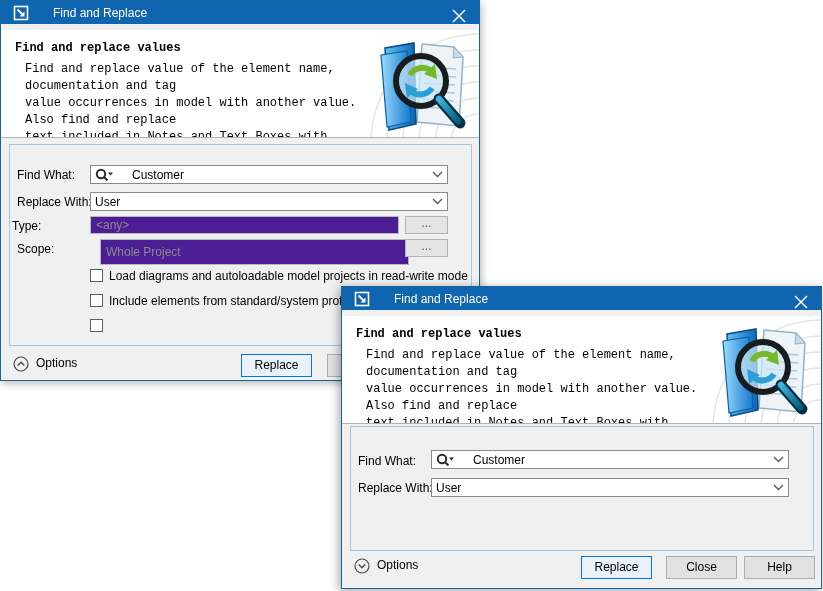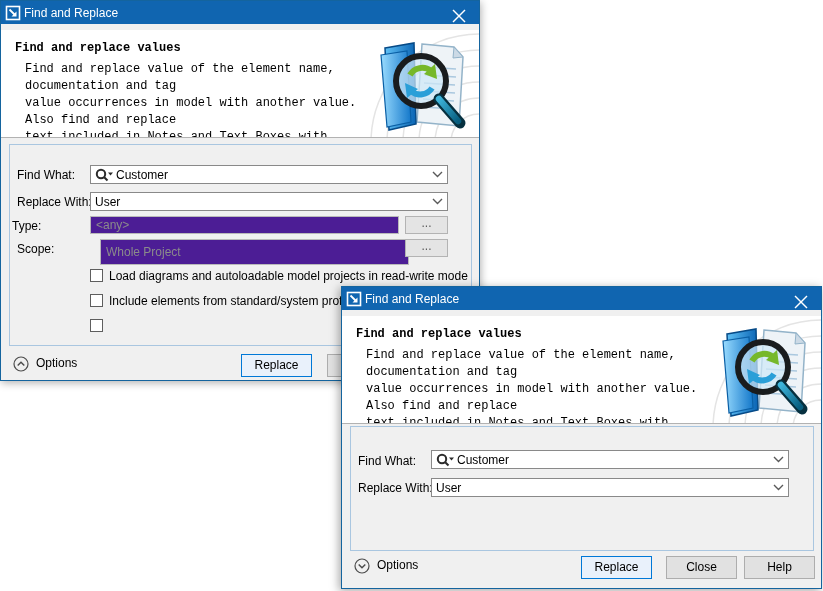--- a/index.html
+++ b/index.html
@@ -8,38 +8,38 @@
     background:#ffffff;
     font-family:"Liberation Sans",sans-serif;font-size:12px;color:#000;
   }
   .dialog{
     position:absolute;background:#f0f0f0;
     border:1px solid #14649e;box-sizing:border-box;
     box-shadow:1px 2px 8px rgba(0,0,0,.30);
   }
   .titlebar{
     position:absolute;left:0;top:0;right:0;height:23px;background:#1065b0;
-    display:flex;align-items:center;padding:0 4px;gap:3px;box-sizing:border-box;
+    display:flex;align-items:center;padding:0 12px;gap:24px;box-sizing:border-box;
   }
   .titlebar .title{color:#ffffff;font-size:12px;white-space:nowrap;}
   .win-icon{width:16px;height:16px;flex:0 0 16px;}
   .close-btn{position:absolute;right:13px;top:8px;width:14px;height:14px;cursor:default;}
   .header{
     position:absolute;left:0;top:29px;right:0;height:108px;background:#ffffff;
     border-bottom:1px solid #b2b2b2;overflow:hidden;box-sizing:border-box;font-family:Liberation Mono, monospace;
   }
   .header-title{position:absolute;left:14px;top:11px;font-weight:bold;font-size:12px;}
   .header-desc{position:absolute;left:24px;top:31px;line-height:17px;width:352px;}
   .arcs{position:absolute;right:0;top:0;}
   .big-icon{position:absolute;right:6px;top:5px;}
   .groupbox{position:absolute;border:1px solid #a9c6e0;box-sizing:border-box;}
   .lbl{position:absolute;white-space:nowrap;}
   .combo{
     position:absolute;background:#ffffff;border:1px solid #898989;box-sizing:border-box;
-    display:flex;align-items:center;padding:0 4px;gap:2px;overflow:hidden;
+    display:flex;align-items:center;padding:0 4px;gap:18px;overflow:hidden;
   }
   .combo .val{white-space:nowrap;}
   .combo .chev{margin-left:auto;flex:0 0 auto;display:flex;align-items:center;}
   .field-disabled{
     position:absolute;background:#4c1d95;border:1px solid #b9b9b9;color:#8b8b8b;
     box-sizing:border-box;display:flex;align-items:center;padding:0 5px;white-space:nowrap;
   }
   .browse{
     position:absolute;background:#e4e4e4;border:1px solid #b3b3b3;color:#5a5a5a;
     box-sizing:border-box;text-align:center;line-height:13px;font-size:12px;cursor:default;

